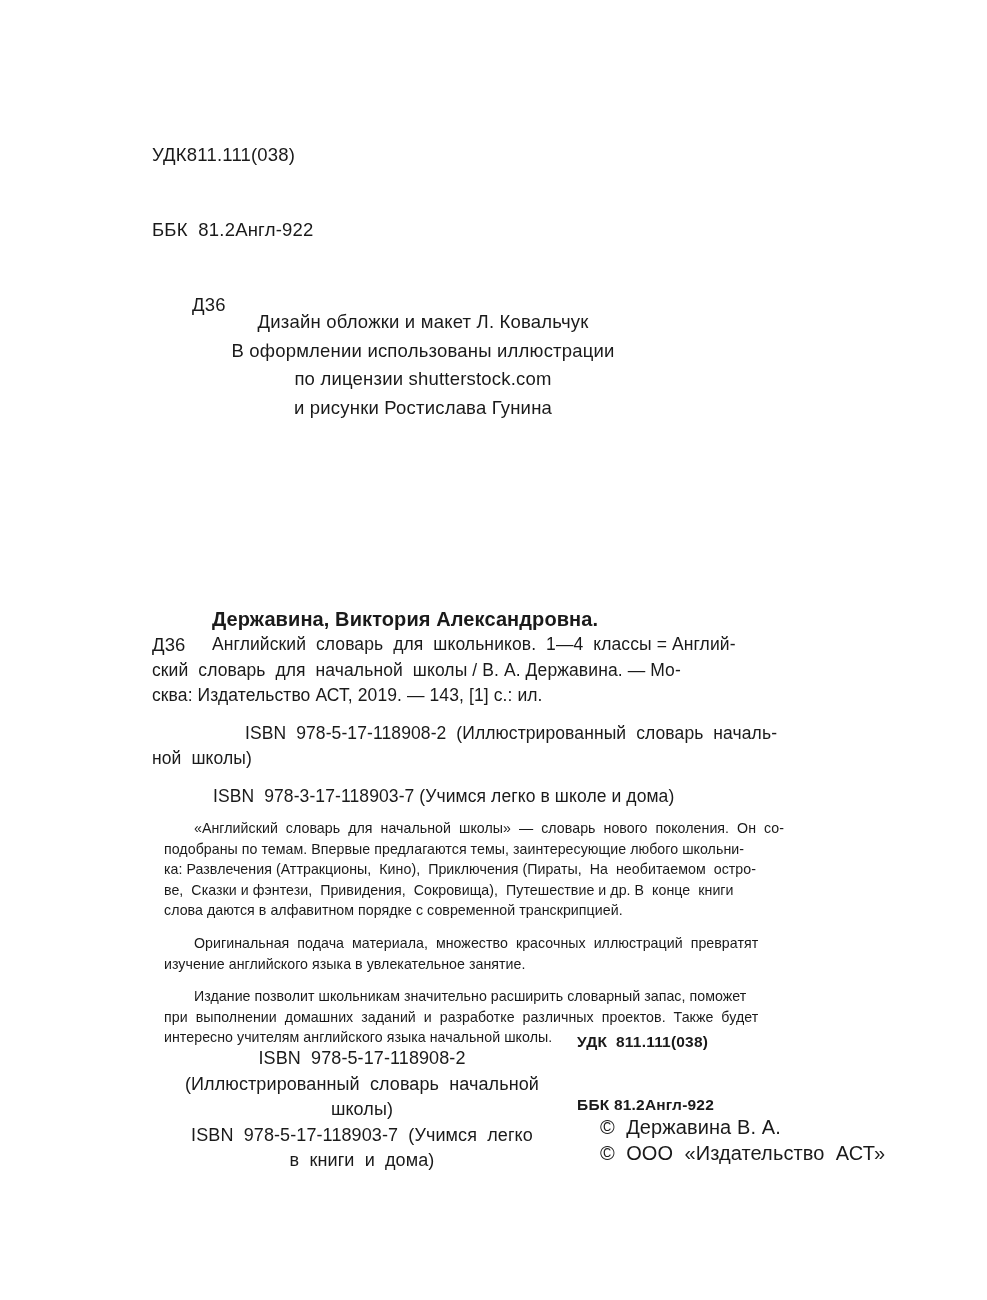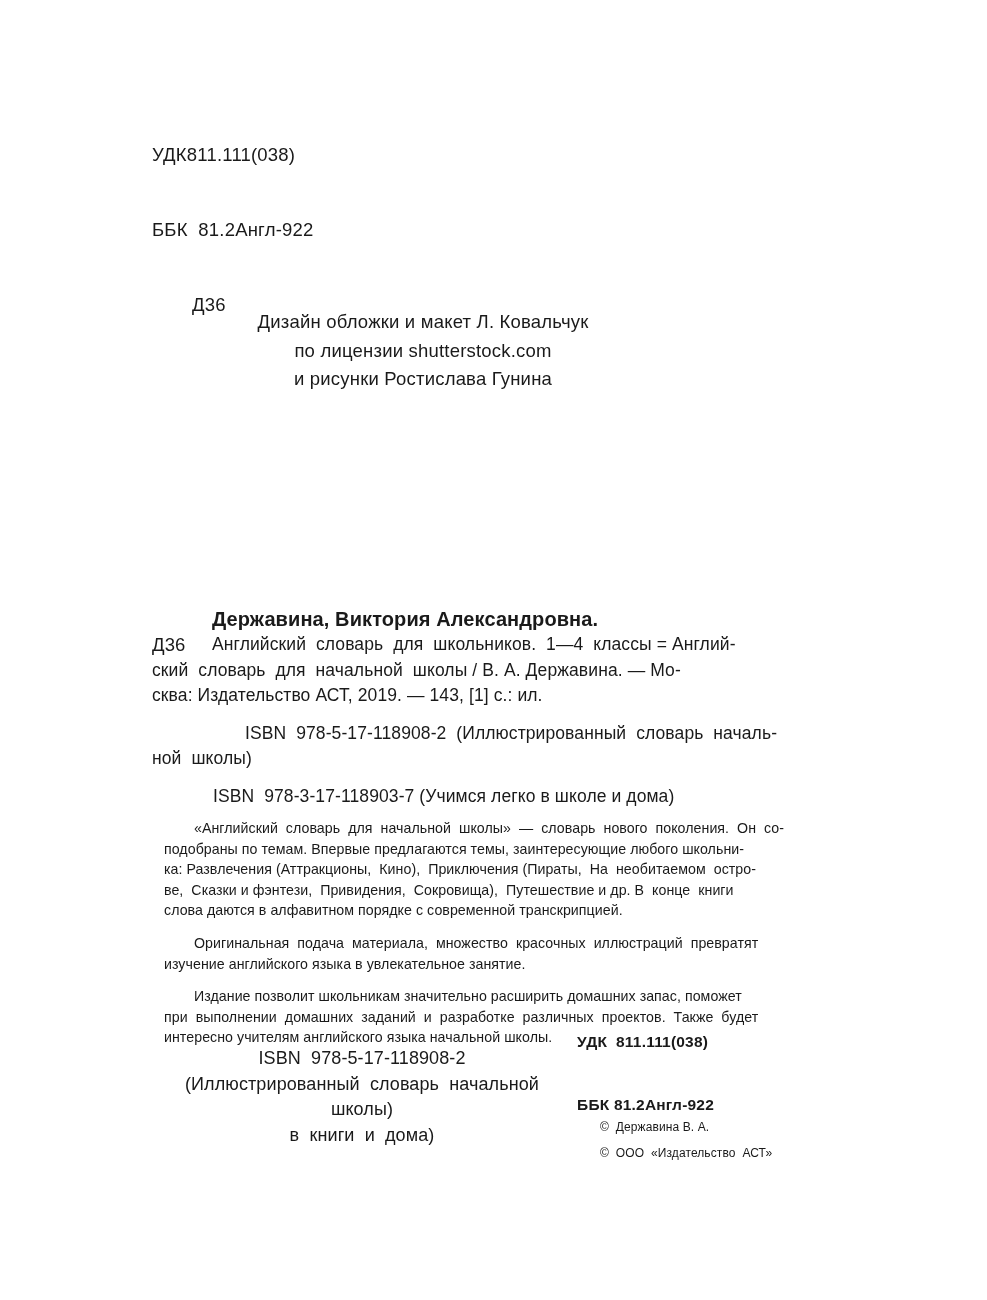--- a/index.html
+++ b/index.html
@@ -139,39 +139,40 @@
     letter-spacing: 0.1px;
     text-align: center;
   }
   .isbn-bottom span { display: block; white-space: pre; }
 
   
   .copyright {
     position: absolute;
     left: 600px;
     top: 1115px;
-    font-size: 12px;
+    font-size: 20px;
     line-height: 25.5px;
     letter-spacing: 0.1px;
   }
   .copyright span { display: block; white-space: pre; }
 </style>
 </head>
 <body>
 
 <div class="page">
 
   <div class="udk-top">
     <span class="l1">УДК811.111(038)</span>
     <span class="l2">ББК  81.2Англ-922</span>
     <span class="l3">Д36</span>
   </div>
 
   <div class="credits">
     <div>Дизайн обложки и макет Л. Ковальчук</div>
+    <div>В оформлении использованы иллюстрации</div>
     <div>по лицензии shutterstock.com</div>
     <div>и рисунки Ростислава Гунина</div>
   </div>
 
   <div class="record">
     <div class="rec-author">Державина, Виктория Александровна.</div>
     <div class="rec-body">
       <span class="rec-marker">Д36</span>
       <span class="rec-line ind">Английский  словарь  для  школьников.  1—4  классы = Англий-</span>
       <span class="rec-line">ский  словарь  для  начальной  школы / В. А. Державина. — Мо-</span>
@@ -192,35 +193,36 @@
       <span class="ln">подобраны по темам. Впервые предлагаются темы, заинтересующие любого школьни-</span>
       <span class="ln">ка: Развлечения (Аттракционы,  Кино),  Приключения (Пираты,  На  необитаемом  остро-</span>
       <span class="ln">ве,  Сказки и фэнтези,  Привидения,  Сокровища),  Путешествие и др. В  конце  книги</span>
       <span class="ln">слова даются в алфавитном порядке с современной транскрипцией.</span>
     </p>
     <p>
       <span class="ln first">Оригинальная  подача  материала,  множество  красочных  иллюстраций  превратят</span>
       <span class="ln">изучение английского языка в увлекательное занятие.</span>
     </p>
     <p>
-      <span class="ln first">Издание позволит школьникам значительно расширить домашних запас, поможет</span>
+      <span class="ln first">Издание позволит школьникам значительно расширить словарный запас, поможет</span>
       <span class="ln">при  выполнении  домашних  заданий  и  разработке  различных  проектов.  Также  будет</span>
       <span class="ln">интересно учителям английского языка начальной школы.</span>
     </p>
   </div>
 
   <div class="udk-right">
     <span>УДК  811.111(038)</span>
     <span>ББК 81.2Англ-922</span>
   </div>
 
   <div class="isbn-bottom">
     <span>ISBN  978-5-17-118908-2</span>
     <span>(Иллюстрированный  словарь  начальной</span>
     <span>школы)</span>
+    <span>ISBN  978-5-17-118903-7  (Учимся  легко</span>
     <span>в  книги  и  дома)</span>
   </div>
 
   <div class="copyright">
     <span>©  Державина В. А.</span>
     <span>©  ООО  «Издательство  АСТ»</span>
   </div>
 
 </div>
 

